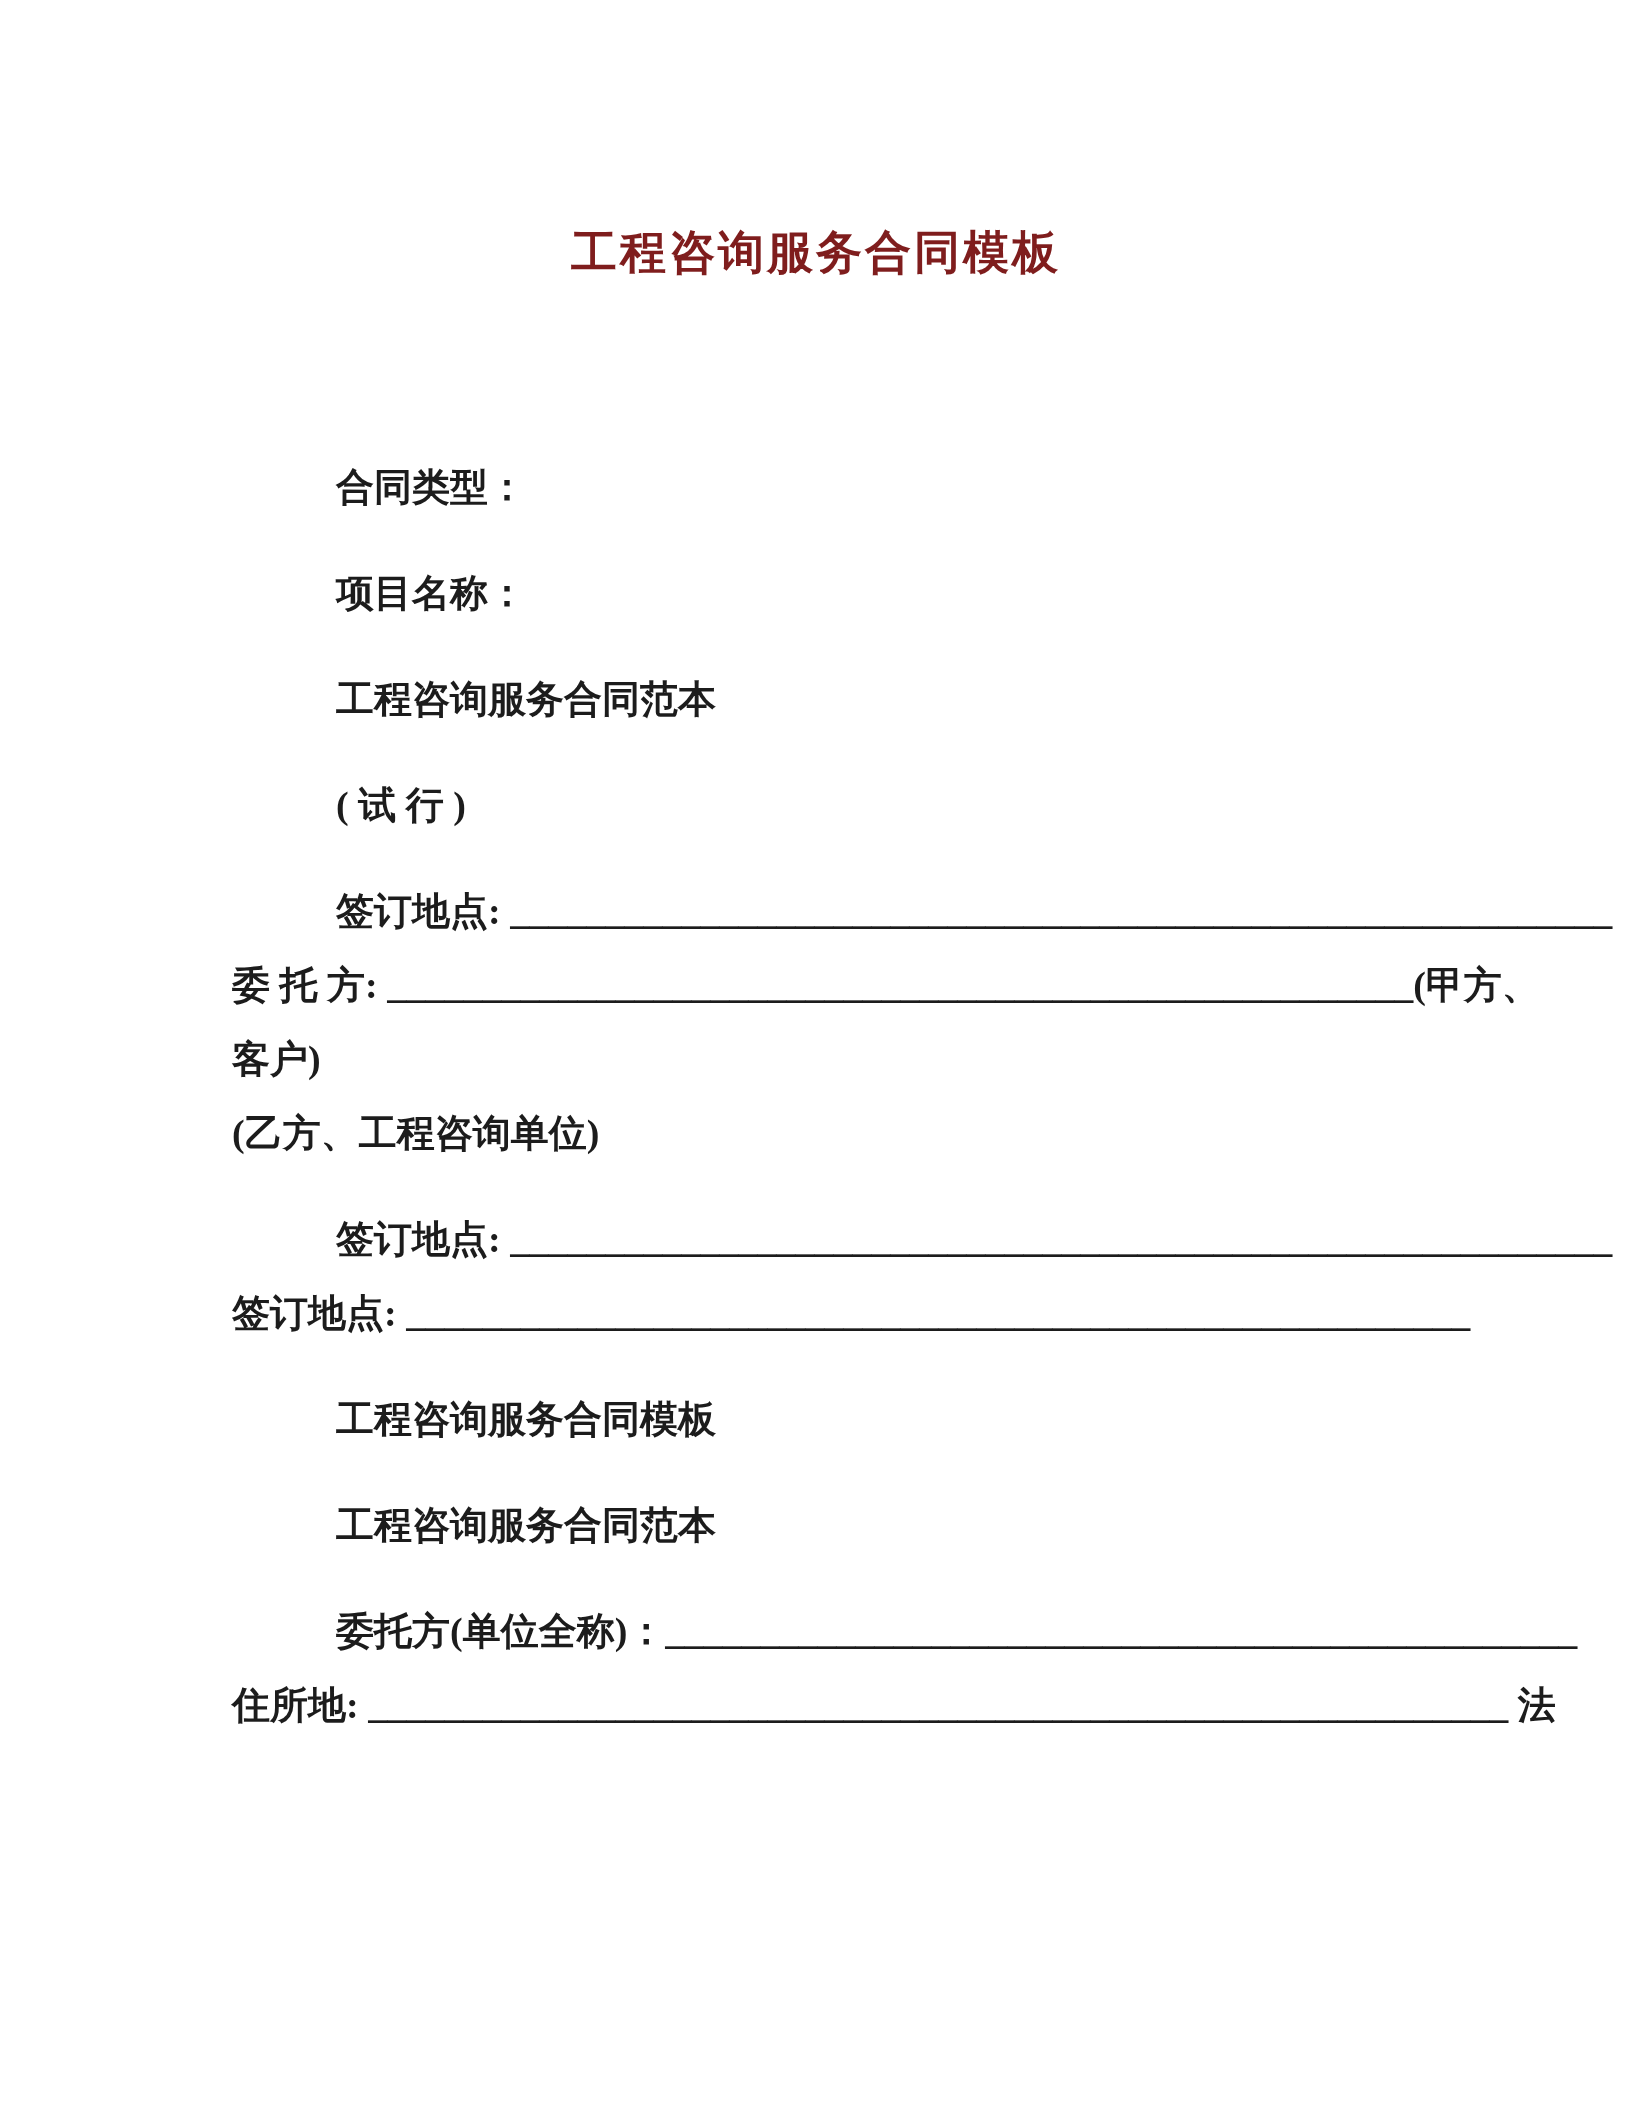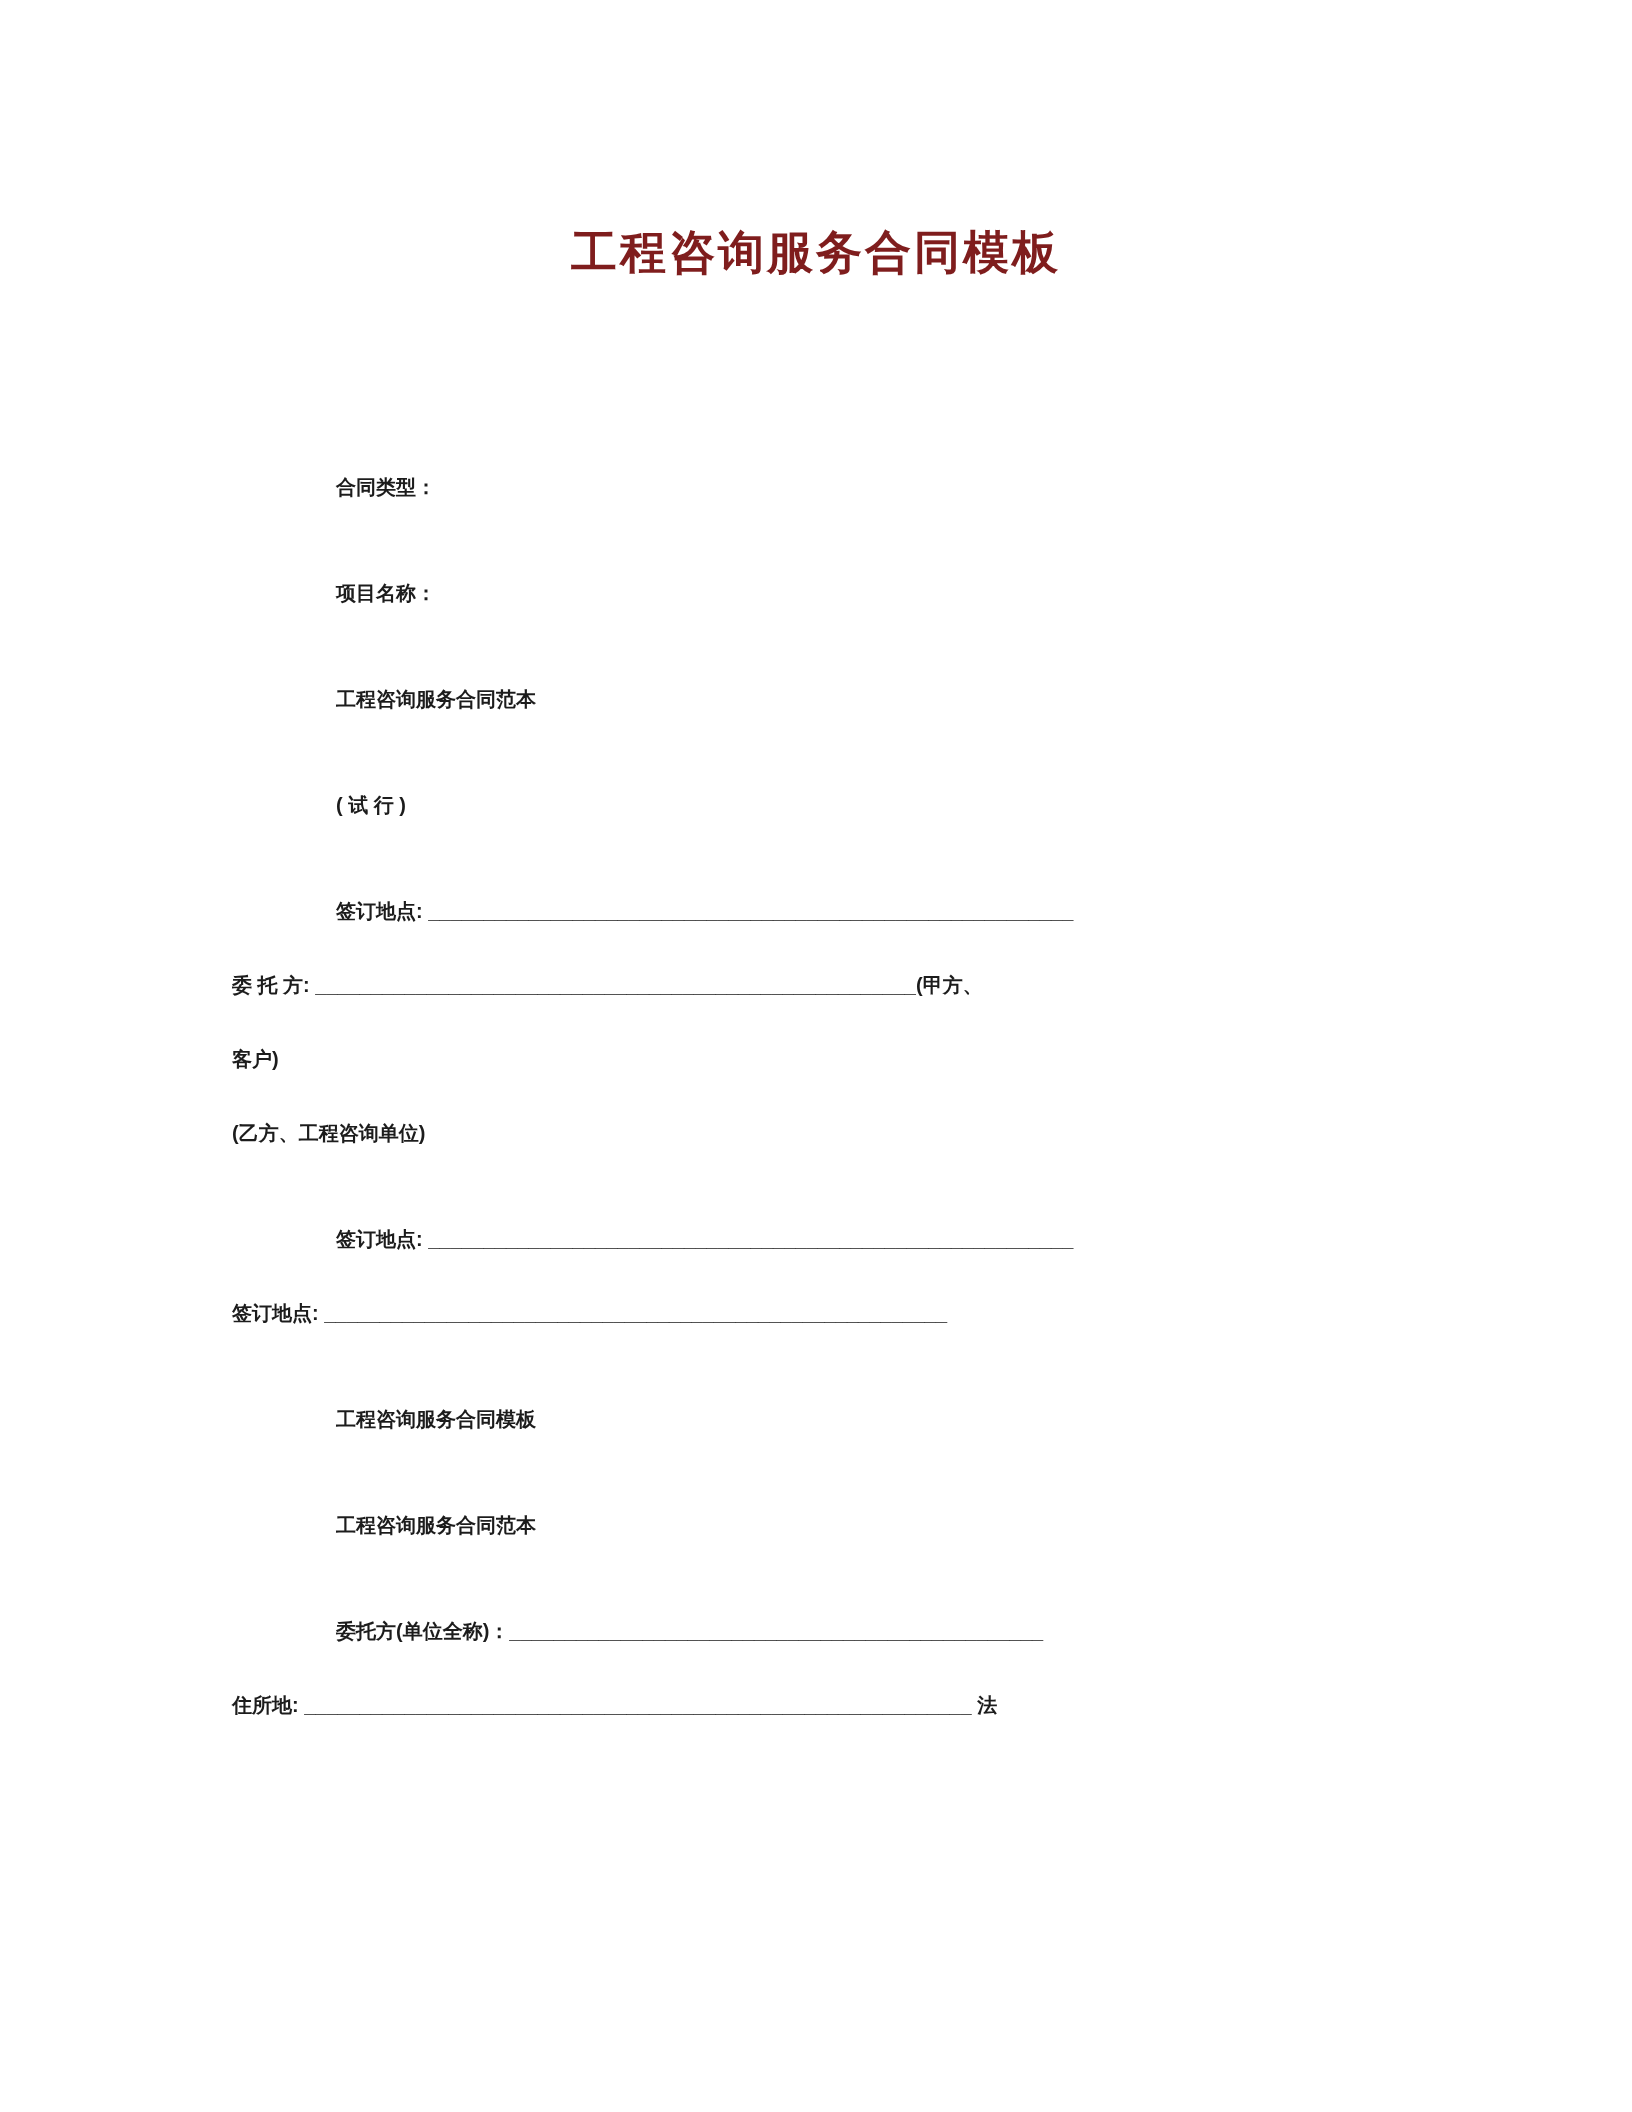--- a/index.html
+++ b/index.html
@@ -20,23 +20,24 @@
   .doc-title {
     padding-top: 222px;
     text-align: center;
     font-size: 46px;
     font-weight: bold;
     letter-spacing: 3px;
     color: #7f1d1d;
   }
   .doc-body {
     margin: 166px 250px 0 232px;
-    font-size: 20px;
+    font-size: 38px;
     font-weight: 600;
     line-height: 74px;
+    font-family: Liberation Serif, serif;
   }
   .line {
     white-space: nowrap;
     overflow: visible;
   }
   
   .line.ps {
     margin-top: 32px;
   }
   

